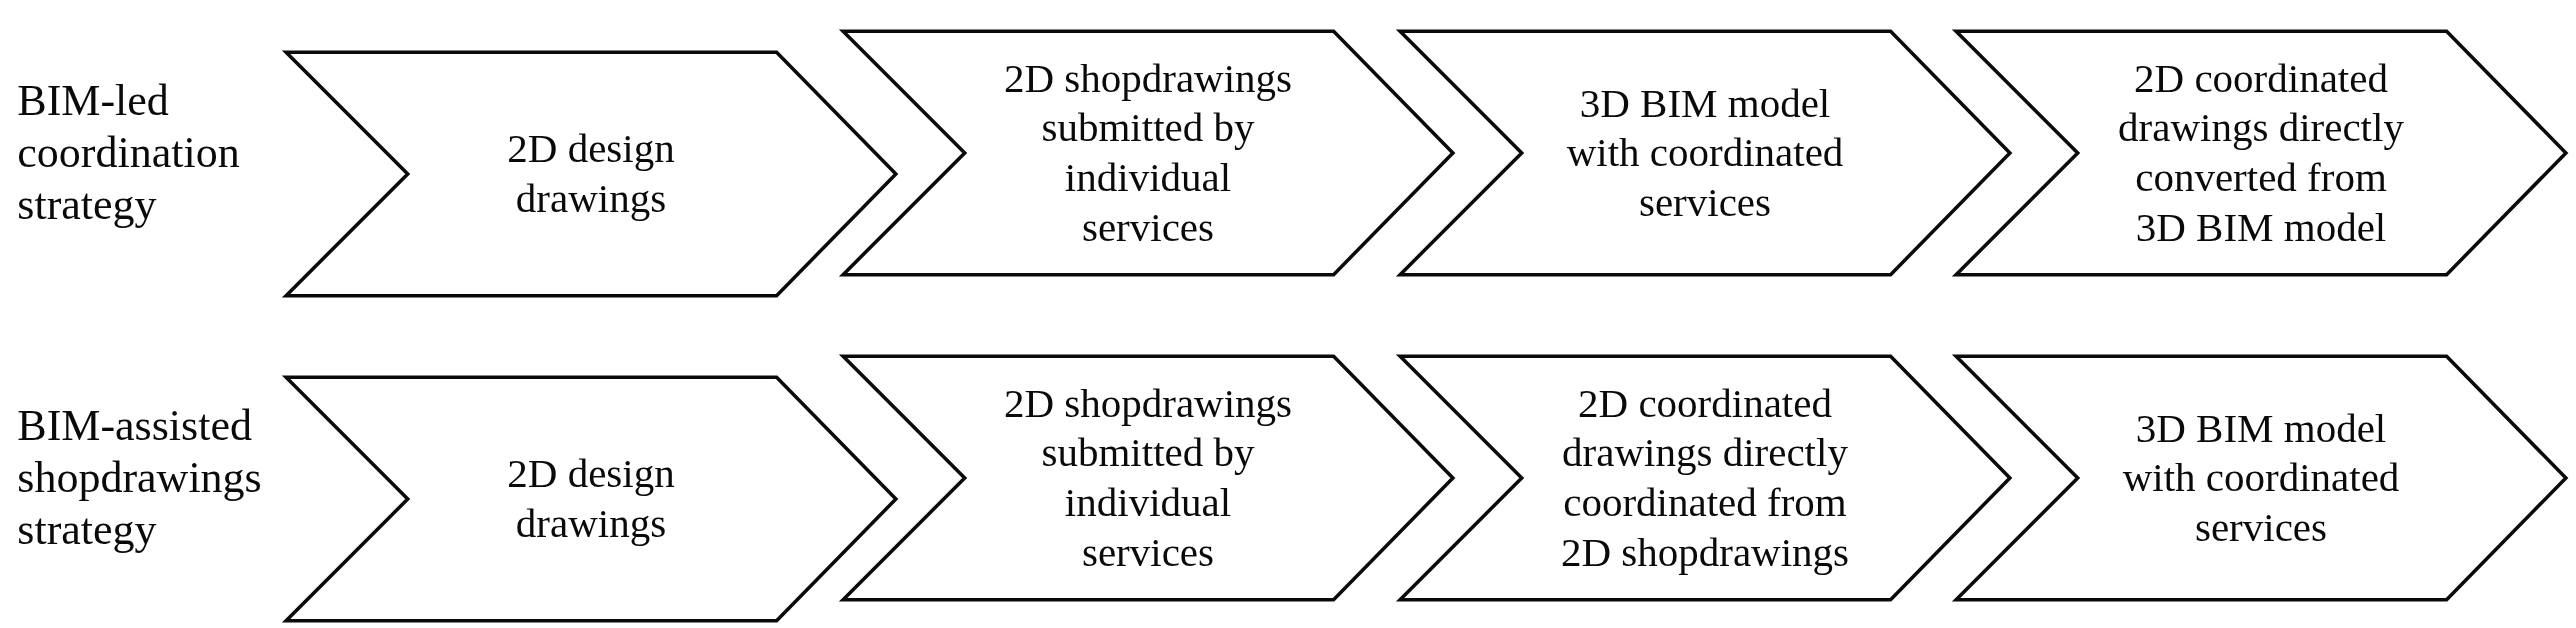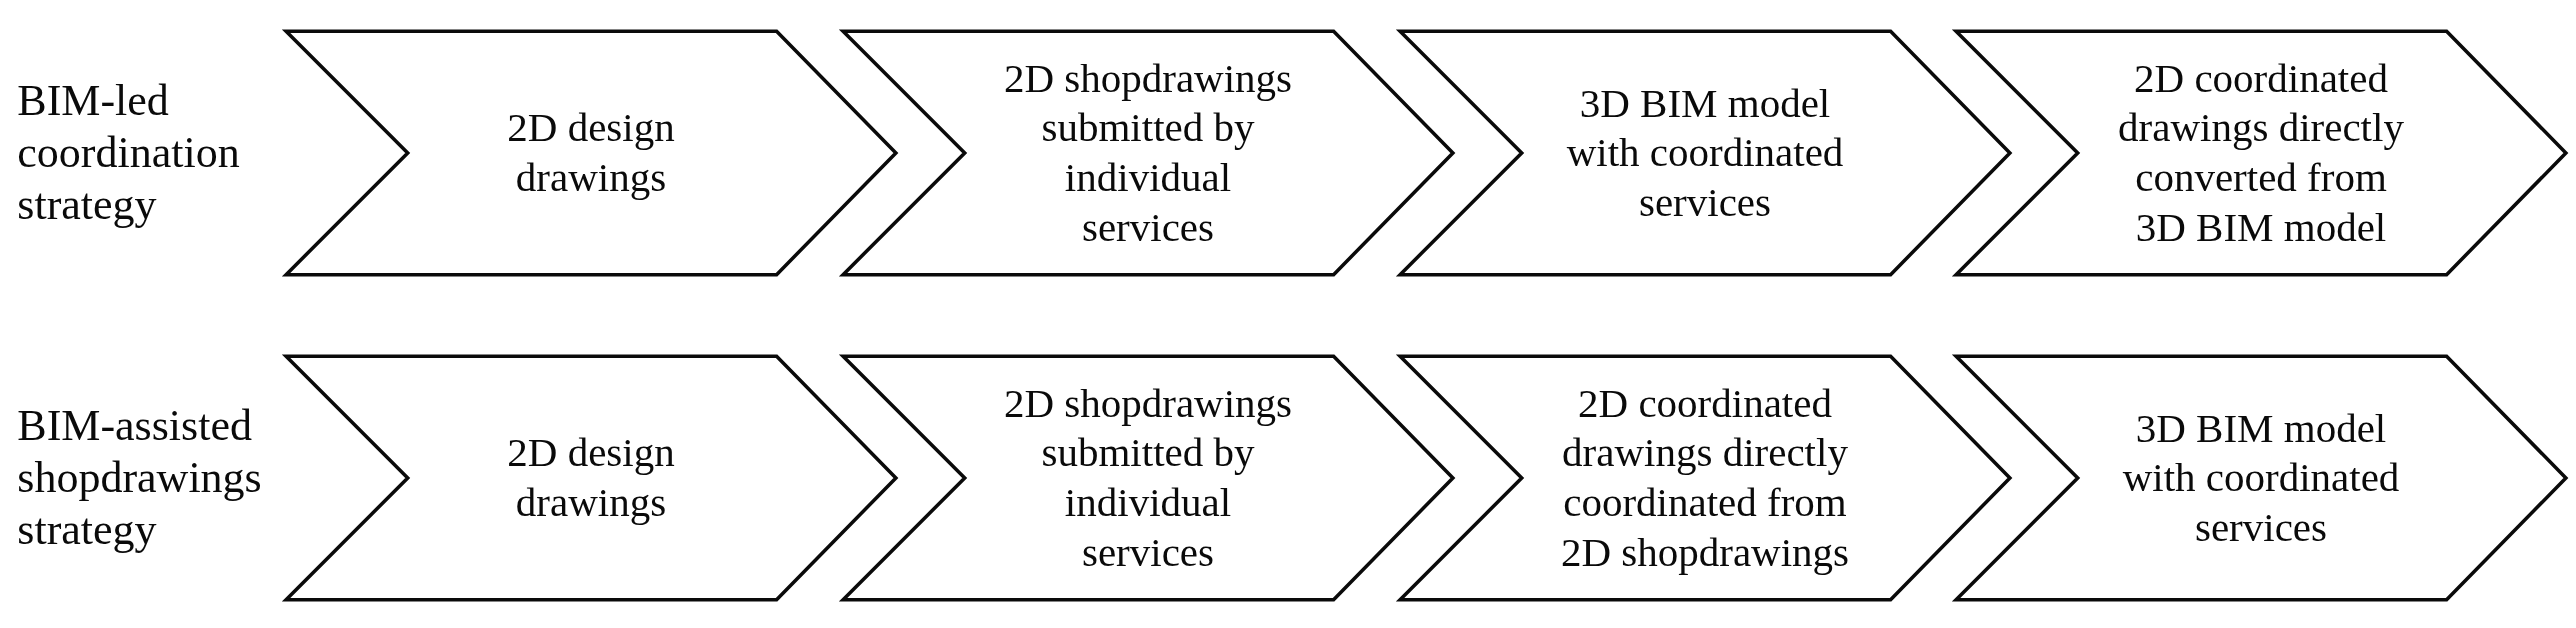--- a/index.html
+++ b/index.html
@@ -57,21 +57,21 @@
     display: flex;
     align-items: center;
     justify-content: center;
     text-align: center;
     font-size: 41px;
     line-height: 1.21;
     white-space: pre-line;
   }
   .r1 { top: 29px; }
   .r2 { top: 354px; }
-  .c1 { left: 283px; }
+  .c1 { left: 283px; margin-top: 21px; }
   .c2 { left: 840px; }
   .c3 { left: 1397px; }
   .c4 { left: 1953px; }
 </style>
 </head>
 <body>
 
 <div class="figure">
 
   <div class="row-label r1">BIM-led

